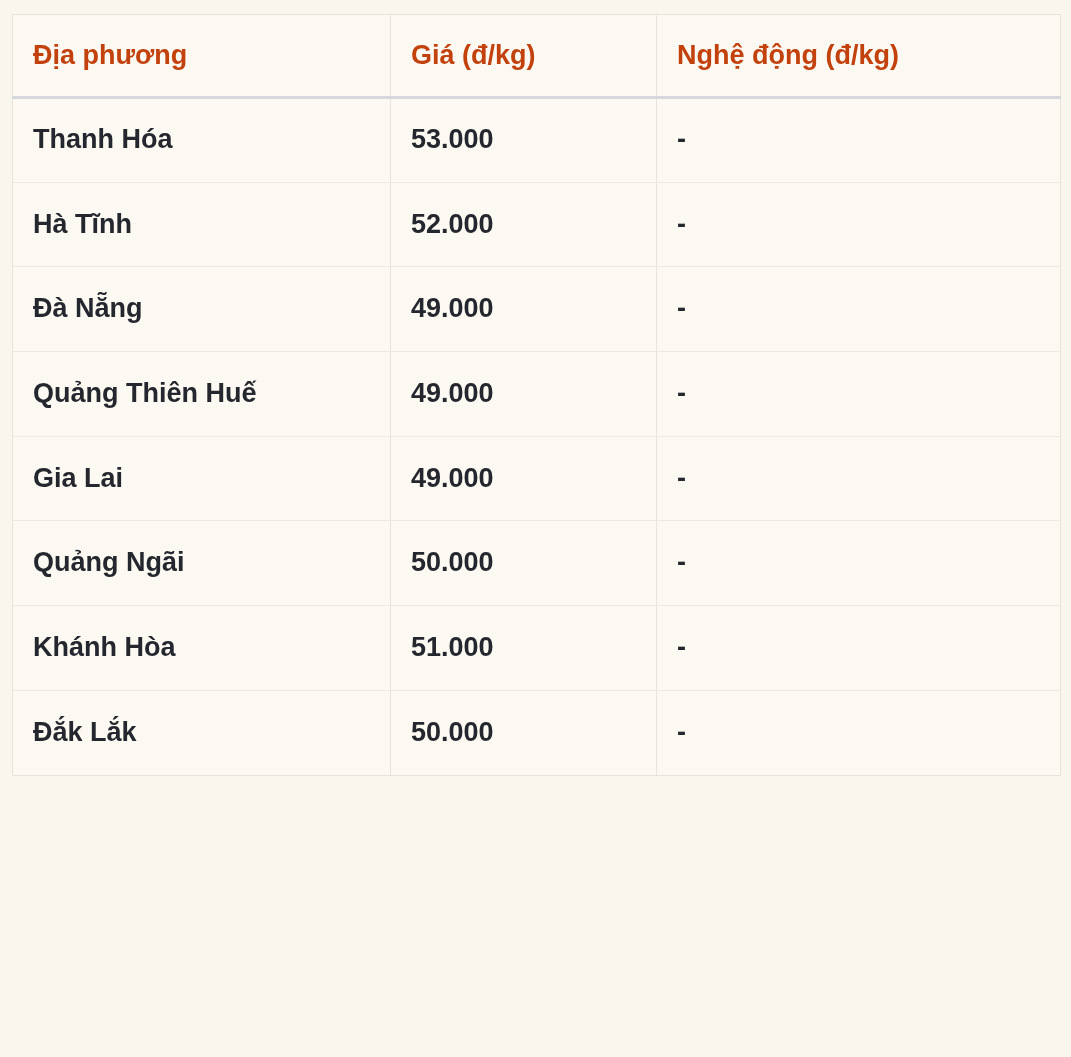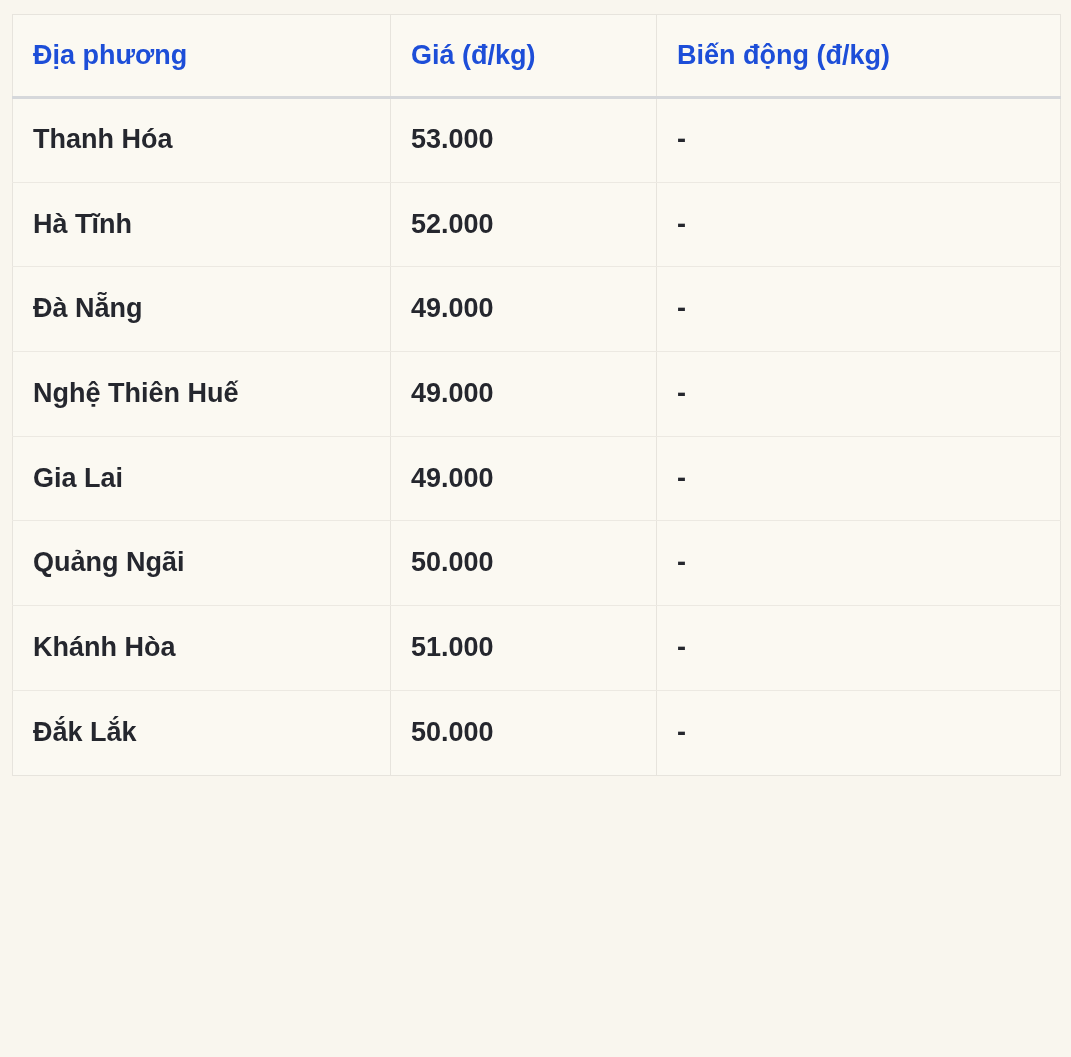--- a/index.html
+++ b/index.html
@@ -37,21 +37,21 @@
     border-right: 1px solid #e7e4dd;
     font-size: 27px;
     line-height: 1.25;
     white-space: nowrap;
     overflow: hidden;
   }
   th:last-child, td:last-child { border-right: none; }
   thead th {
     height: 83px;
     font-weight: 700;
-    color: #1d4ed8;
+    color: #c2410c;
     border-bottom: 3px solid #d6d8db;
   }
   tbody td {
     height: 84.7px;
     font-weight: 700;
     border-bottom: 1px solid #ece9e2;
   }
   tbody tr:last-child td { border-bottom: none; }
 </style>
 </head>
@@ -61,41 +61,41 @@
   <table class="price-table">
     <colgroup>
       <col class="col-region">
       <col class="col-price">
       <col class="col-change">
     </colgroup>
     <thead>
       <tr>
         <th>Địa phương</th>
         <th>Giá (đ/kg)</th>
-        <th>Biến động (đ/kg)</th>
+        <th>Nghệ động (đ/kg)</th>
       </tr>
     </thead>
     <tbody>
       <tr>
         <td>Thanh Hóa</td>
         <td>53.000</td>
         <td>-</td>
       </tr>
       <tr>
         <td>Hà Tĩnh</td>
         <td>52.000</td>
         <td>-</td>
       </tr>
       <tr>
         <td>Đà Nẵng</td>
         <td>49.000</td>
         <td>-</td>
       </tr>
       <tr>
-        <td>Nghệ Thiên Huế</td>
+        <td>Quảng Thiên Huế</td>
         <td>49.000</td>
         <td>-</td>
       </tr>
       <tr>
         <td>Gia Lai</td>
         <td>49.000</td>
         <td>-</td>
       </tr>
       <tr>
         <td>Quảng Ngãi</td>

